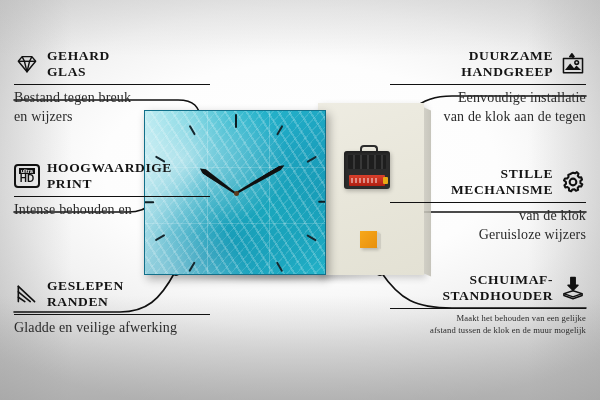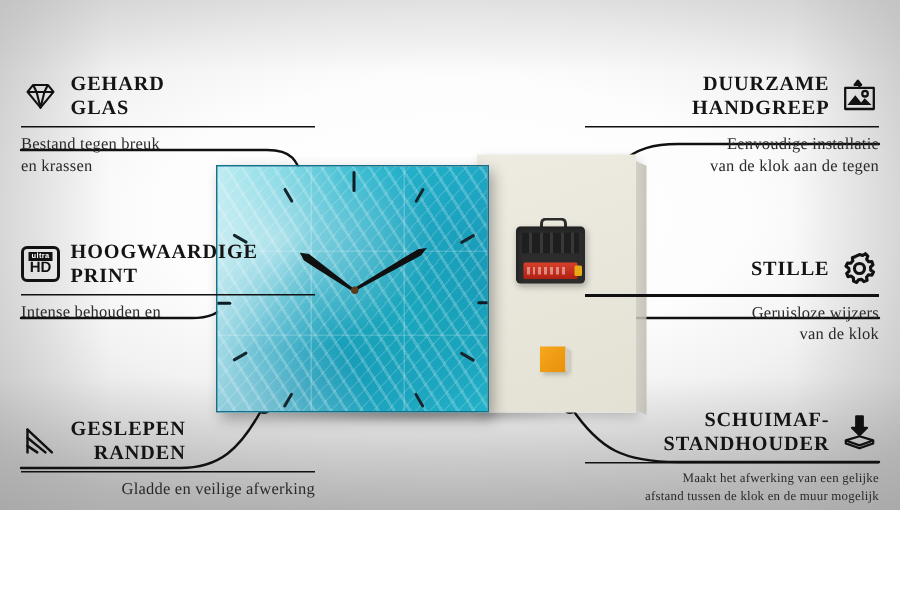--- a/index.html
+++ b/index.html
@@ -1,19 +1,19 @@
 <!DOCTYPE html>
 <html><head>
 <meta charset="utf-8">
 <style>
   html,body{margin:0;padding:0;}
   body{width:600px;height:400px;overflow:hidden;font-family:"Liberation Serif",serif;}
 
   #stage{
-    position:relative;width:600px;height:340px;overflow:hidden;
+    position:relative;width:600px;height:400px;overflow:hidden;
     background:
       radial-gradient(ellipse 78% 62% at 50% 42%, #ffffff 0%, #fdfdfd 42%, #f2f2f2 64%, #e2e2e2 82%, #cfcfcf 100%);
   }
   
   #stage:before{
     content:"";position:absolute;inset:0;pointer-events:none;
     background:
       linear-gradient(to bottom, rgba(190,190,190,.30) 0%, rgba(255,255,255,0) 14%),
       linear-gradient(to top, rgba(150,150,150,.55) 0%, rgba(255,255,255,0) 26%),
       linear-gradient(to right, rgba(170,170,170,.38) 0%, rgba(255,255,255,0) 12%),
@@ -21,29 +21,29 @@
   }
 
   
   .feat{position:absolute;width:196px;}
   .feat .head{display:flex;align-items:center;gap:7px;}
   .feat.right .head{flex-direction:row-reverse;align-items:center;}
   .ttl{font-family:"Liberation Serif",serif;font-weight:700;font-size:13.5px;
        letter-spacing:.6px;color:#141414;line-height:1.18;text-transform:uppercase;}
   .feat.right .ttl{text-align:right;}
   .rule{height:1.6px;background:#111;margin:4px 0 4px 0;width:100%;}
-  .sub{font-family:"Liberation Serif",serif;font-size:11px;color:#2a2a2a;
+  .sub{font-family:"Liberation Serif",serif;font-size:14px;color:#2a2a2a;
        line-height:1.32;letter-spacing:.15px;}
   .feat.right .sub{text-align:right;}
   .ico{width:26px;height:26px;flex:0 0 26px;display:block;}
 
   
   #f-glas{left:14px;top:48px;}
   #f-print{left:14px;top:160px;}
-  #f-randen{left:14px;top:278px;text-align:right;}
+  #f-randen{left:14px;top:278px;}
   
   #f-handgreep{left:390px;top:48px;}
   #f-mech{left:390px;top:166px;}
   #f-spacer{left:390px;top:272px;}
 
   
   .hdbadge{width:26px;height:24px;border:2px solid #111;border-radius:4px;
            display:flex;flex-direction:column;align-items:center;justify-content:center;
            box-sizing:border-box;background:transparent;}
   .hdbadge .u{font-family:"Liberation Sans",sans-serif;font-size:5px;font-weight:700;
@@ -196,21 +196,21 @@
         </g>
       </svg>
       <div class="ttl">
         <div>GEHARD</div>
         <div>GLAS</div>
       </div>
     </div>
     <div class="rule"></div>
     <div class="sub">
       <div>Bestand tegen breuk</div>
-      <div>en krassen</div>
+      <div>en wijzers</div>
     </div>
   </div>
 
   <div class="feat" id="f-print">
     <div class="head">
       <div class="hdbadge ico">
         <span class="u">ultra</span>
         <span class="d">HD</span>
       </div>
       <div class="ttl">
@@ -275,43 +275,44 @@
           <path d="M12 3.4 L14 4 L15.6 2.9 L17.1 4.4 L16.4 6.3 L17.6 7.8 L19.6 7.7 L20.3 9.8
                    L18.8 11.1 L18.9 13 L20.6 14.2 L19.6 16.1 L17.6 15.9 L16.3 17.4 L16.7 19.3
                    L14.7 20.1 L13.3 18.7 L11.4 18.9 L10.3 20.6 L8.3 19.8 L8.3 17.8 L6.8 16.6
                    L4.9 17 L4.1 15 L5.6 13.7 L5.4 11.8 L3.7 10.6 L4.6 8.7 L6.6 8.8 L7.9 7.3
                    L7.6 5.4 L9.6 4.6 Z"></path>
           <circle cx="12" cy="12" r="3.1"></circle>
         </g>
       </svg>
       <div class="ttl">
         <div>STILLE</div>
-      </div>
-    </div>
-    <div class="rule"></div>
-    <div class="sub">
+        <div>MECHANISME</div>
+      </div>
+    </div>
+    <div class="rule"></div>
+    <div class="sub">
+      <div>van de klok</div>
       <div>Geruisloze wijzers</div>
-      <div>van de klok</div>
     </div>
   </div>
 
   <div class="feat right" id="f-spacer">
     <div class="head">
       <svg class="ico" viewBox="0 0 24 24">
         <g fill="none" stroke="#111" stroke-width="1.4" stroke-linejoin="round">
           <path d="M10 2.4 H14 V9.4 H16.6 L12 14 L7.4 9.4 H10 Z" fill="#111"></path>
           <path d="M12 14.6 L20.4 17.2 L12 20.2 L3.6 17.2 Z"></path>
           <path d="M3.6 17.2 V19 L12 22 L20.4 19 V17.2"></path>
         </g>
       </svg>
       <div class="ttl">
         <div>SCHUIMAF-</div>
         <div>STANDHOUDER</div>
       </div>
     </div>
     <div class="rule"></div>
     <div class="sub" style="font-size:8.6px">
-      <div>Maakt het afwerking van een gelijke</div>
+      <div>Maakt het behouden van een gelijke</div>
       <div>afstand tussen de klok en de muur mogelijk</div>
     </div>
   </div>
 
 </div>
 
 </body></html>

